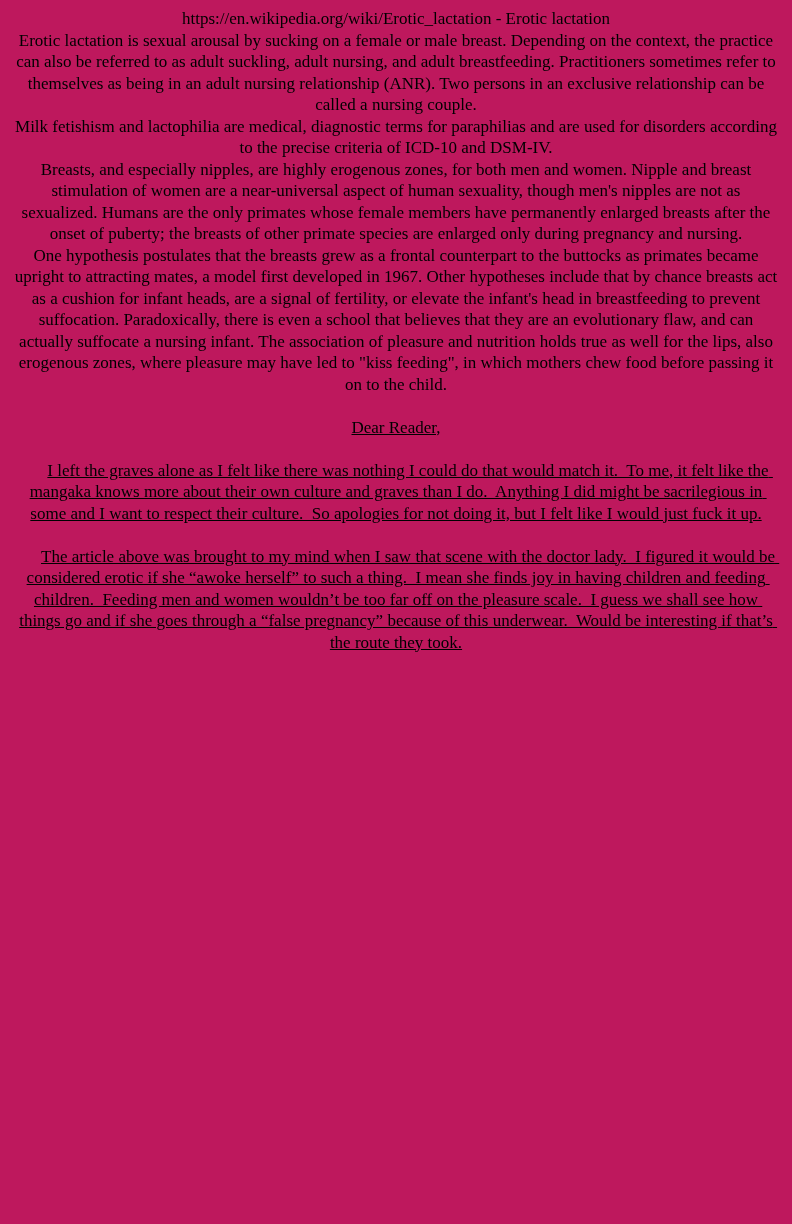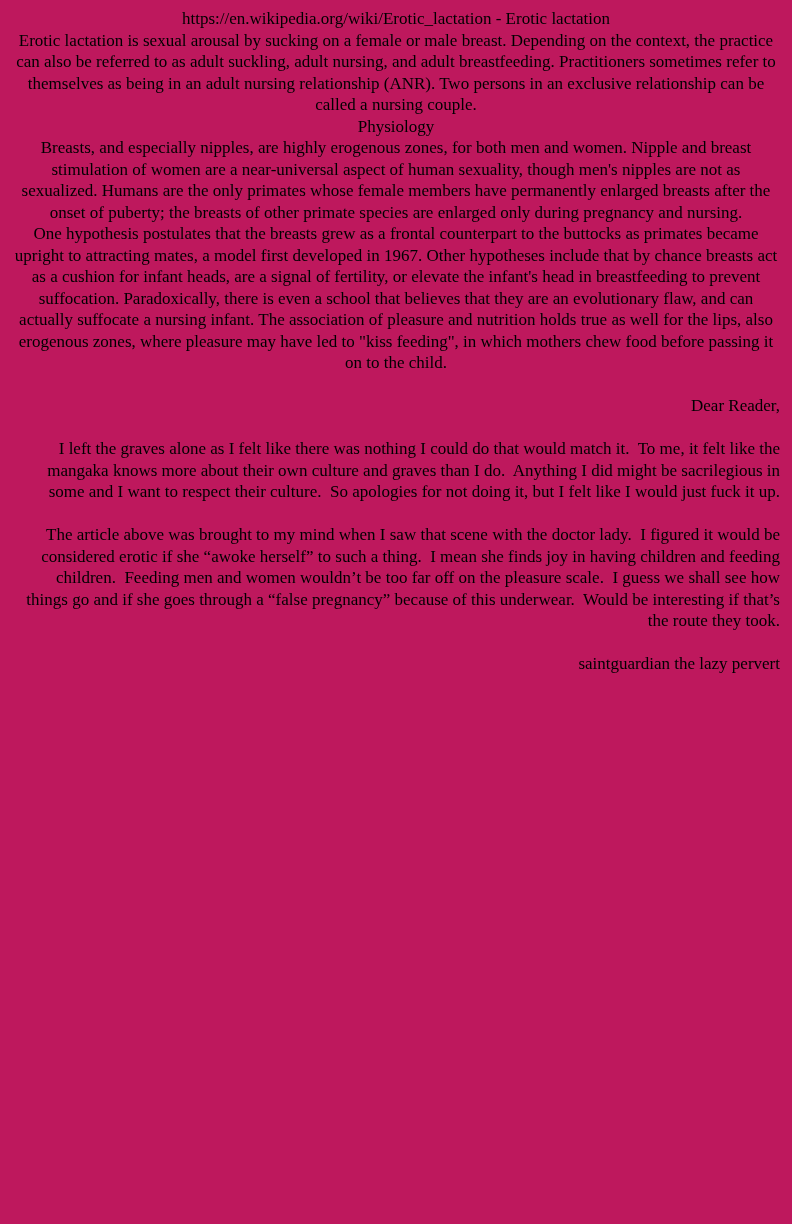--- a/index.html
+++ b/index.html
@@ -24,43 +24,43 @@
     background: #be185d;
   }
   
   .wiki-section p {
     margin: 0;
     text-align: center;
   }
   
   .letter-section p {
     margin: 21.5px 0 0 0;
-    text-align: right;
+    text-align: center;
     white-space: pre-wrap;
+    text-decoration: underline;
   }
   .letter-section p.letter-par {
     text-indent: 24px;
   }
   .letter-section p.email-line {
     margin-top: 0;
   }
 </style>
 </head>
 <body>
 
 <div class="page">
 
   <div class="wiki-section">
     <p>https://en.wikipedia.org/wiki/Erotic_lactation - Erotic lactation</p>
     <p>Erotic lactation is sexual arousal by sucking on a female or male breast. Depending on the context, the practice can also be referred to as adult suckling, adult nursing, and adult breastfeeding. Practitioners sometimes refer to themselves as being in an adult nursing relationship (ANR). Two persons in an exclusive relationship can be called a nursing couple.</p>
-    <p>Physiology</p>
+    <p>Milk fetishism and lactophilia are medical, diagnostic terms for paraphilias and are used for disorders according to the precise criteria of ICD-10 and DSM-IV.</p>
     <p>Breasts, and especially nipples, are highly erogenous zones, for both men and women. Nipple and breast stimulation of women are a near-universal aspect of human sexuality, though men's nipples are not as sexualized. Humans are the only primates whose female members have permanently enlarged breasts after the onset of puberty; the breasts of other primate species are enlarged only during pregnancy and nursing.</p>
     <p>One hypothesis postulates that the breasts grew as a frontal counterpart to the buttocks as primates became upright to attracting mates, a model first developed in 1967. Other hypotheses include that by chance breasts act as a cushion for infant heads, are a signal of fertility, or elevate the infant's head in breastfeeding to prevent suffocation. Paradoxically, there is even a school that believes that they are an evolutionary flaw, and can actually suffocate a nursing infant. The association of pleasure and nutrition holds true as well for the lips, also erogenous zones, where pleasure may have led to "kiss feeding", in which mothers chew food before passing it on to the child.</p>
   </div>
 
   <div class="letter-section">
     <p class="salutation">Dear Reader,</p>
     <p class="letter-par">I left the graves alone as I felt like there was nothing I could do that would match it.  To me, it felt like the mangaka knows more about their own culture and graves than I do.  Anything I did might be sacrilegious in some and I want to respect their culture.  So apologies for not doing it, but I felt like I would just fuck it up.</p>
     <p class="letter-par">The article above was brought to my mind when I saw that scene with the doctor lady.  I figured it would be considered erotic if she “awoke herself” to such a thing.  I mean she finds joy in having children and feeding children.  Feeding men and women wouldn’t be too far off on the pleasure scale.  I guess we shall see how things go and if she goes through a “false pregnancy” because of this underwear.  Would be interesting if that’s the route they took.</p>
-    <p class="signature-line">saintguardian the lazy pervert</p>
   </div>
 
 </div>
 
 </body></html>

